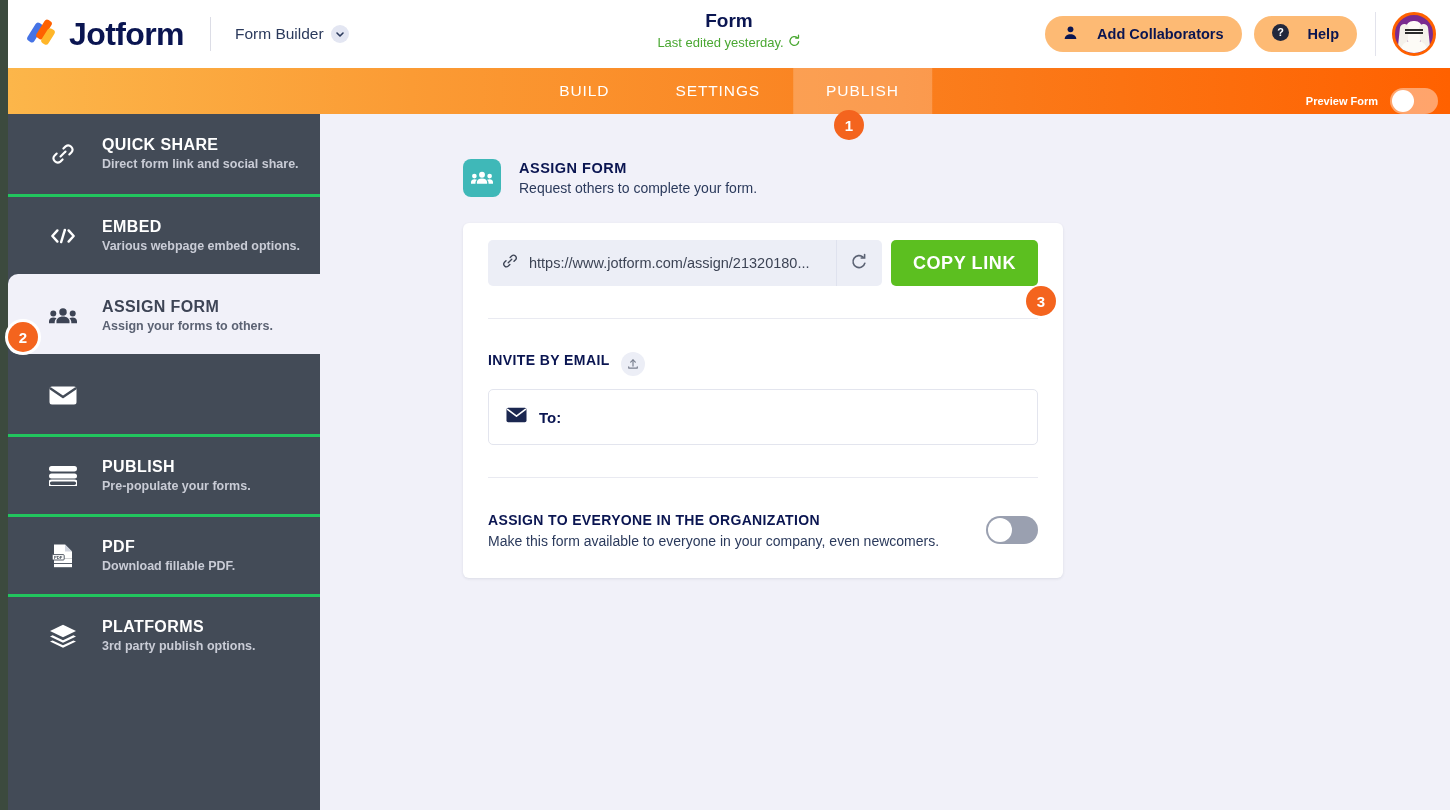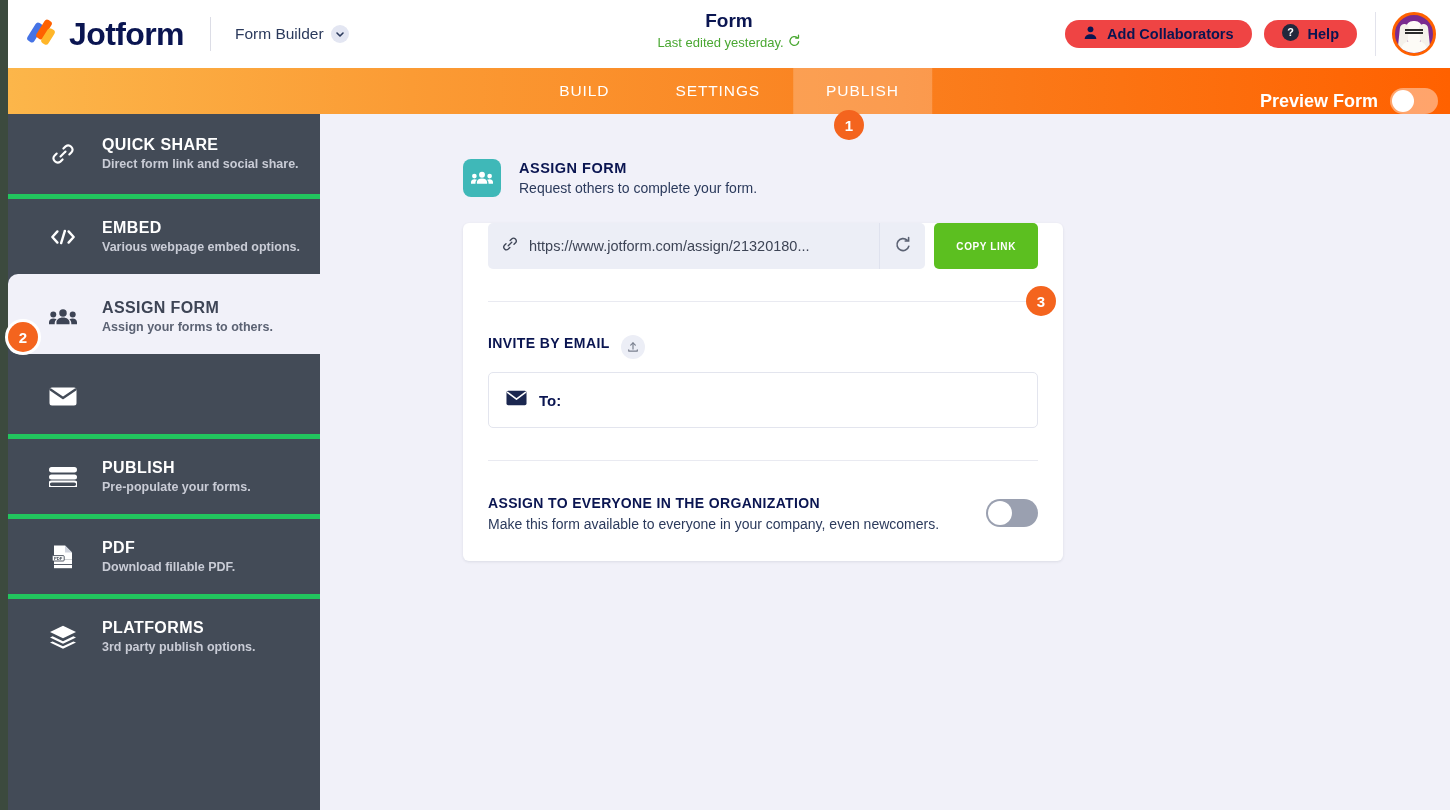--- a/index.html
+++ b/index.html
@@ -55,23 +55,23 @@
   .hdr-title { font-size: 19px; font-weight: bold; color: #0a1551; line-height: 25px; }
   .hdr-sub {
     font-size: 13px; color: #4aa832; line-height: 18px;
     display: inline-flex; align-items: center; gap: 4px;
   }
 
   .hdr-right {
     margin-left: auto; display: flex; align-items: center; padding-right: 14px;
   }
   .pill-btn {
-    display: inline-flex; align-items: center; gap: 9px;
-    background: #ef4444; border: none; border-radius: 18px;
-    height: 28px; padding: 0 18px;
+    display: inline-flex; align-items: center; gap: 19px;
+    background: #fdba74; border: none; border-radius: 18px;
+    height: 36px; padding: 0 18px;
     font-size: 14.5px; font-weight: bold; color: #0a1551;
     font-family: "Liberation Sans", sans-serif; cursor: pointer;
   }
   .pill-btn + .pill-btn { margin-left: 12px; }
   .hdr-divider2 { width:1px; height:44px; background:#e2e3ec; margin:0 16px 0 18px; }
   .avatar {
     width: 44px; height: 44px; border-radius: 50%;
     border: 3px solid #ff6100; background: #7a2b8f;
     overflow: hidden; position: relative; cursor: pointer;
   }
@@ -109,21 +109,21 @@
     font-size: 15.5px; color: #ffffff; letter-spacing: 0.9px;
     cursor: pointer; background: transparent; border: none;
     font-family: "Liberation Sans", sans-serif;
   }
   .nav-tab.active { background: rgba(255,255,255,0.22); }
   .preview-wrap {
     margin-left: auto; display: flex; align-items: center;
     gap: 12px; padding-right: 12px;
   }
   .preview-label {
-    font-size: 18px; font-weight: bold; color: #ffffff;
+    font-size: 11px; font-weight: bold; color: #ffffff;
   }
   .toggle-hdr {
     width: 48px; height: 26px; border-radius: 13px;
     background: rgba(255,255,255,0.42); position: relative; cursor: pointer;
   }
   .toggle-hdr .knob {
     position: absolute; left: 2px; top: 2px;
     width: 22px; height: 22px; border-radius: 50%; background: #ffffff;
   }
 
@@ -136,21 +136,21 @@
   
   .sidebar {
     position: absolute; left: 0; top: 0; width: 312px; bottom: 0;
     background: #434b57;
   }
   .side-item {
     position: relative; height: 80px; padding-left: 40px;
     display: flex; align-items: center; gap: 24px;
     cursor: pointer;
   }
-  .side-item + .side-item { border-top: 5px solid #22c55e; }
+  .side-item + .side-item { border-top: 3px solid #22c55e; }
   .side-item.active {
     background: #f1f1f9;
     border-radius: 10px 0 0 10px;
     border-top-color: transparent;
   }
   .side-item.active + .side-item { border-top-color: transparent; }
   .side-icon {
     width: 30px; display: flex; align-items: center; justify-content: center;
     color: #ffffff; flex: 0 0 30px;
   }
@@ -216,39 +216,39 @@
     height: 26px; padding: 0 13px; border-radius: 13px;
     background: #e8f0fe; border: 1px solid #cfe0fb;
     font-size: 13px; font-weight: bold; color: #2f7af4;
     cursor: pointer;
   }
   .settings-link {
     margin-left: auto; display: inline-flex; align-items: center; gap: 8px;
     font-size: 15px; color: #4b7bec; cursor: pointer;
   }
 
-  .link-row { display: flex; align-items: stretch; height: 46px; }
+  .link-row { display: flex; align-items: stretch; margin-top: 17px; height: 46px; }
   .link-input {
     flex: 1 1 auto; background: #eceef6; border-radius: 5px 0 0 5px;
     display: flex; align-items: center; gap: 11px; padding: 0 14px;
     min-width: 0; cursor: text;
   }
   .link-url {
     font-size: 14.5px; color: #3d4455; white-space: nowrap;
     overflow: hidden; text-overflow: ellipsis;
   }
   .refresh-btn {
     width: 46px; background: #eceef6; border: none;
     border-left: 1px solid #dfe2ee; border-radius: 0 5px 5px 0;
     display: flex; align-items: center; justify-content: center;
     cursor: pointer; color: #5b6273;
   }
   .copy-btn {
     margin-left: 9px; background: #5cbf20; border: none; border-radius: 5px;
-    padding: 0 22px; color: #ffffff; font-size: 10px; font-weight: bold;
+    padding: 0 22px; color: #ffffff; font-size: 18px; font-weight: bold;
     letter-spacing: 0.6px; cursor: pointer;
     font-family: "Liberation Sans", sans-serif;
   }
 
   .divider { height: 1px; background: #e9eaf1; margin: 32px 0 0 0; }
 
   .invite-head {
     display: flex; align-items: flex-start; gap: 11px; padding-top: 33px;
   }
   .upload-chip {

